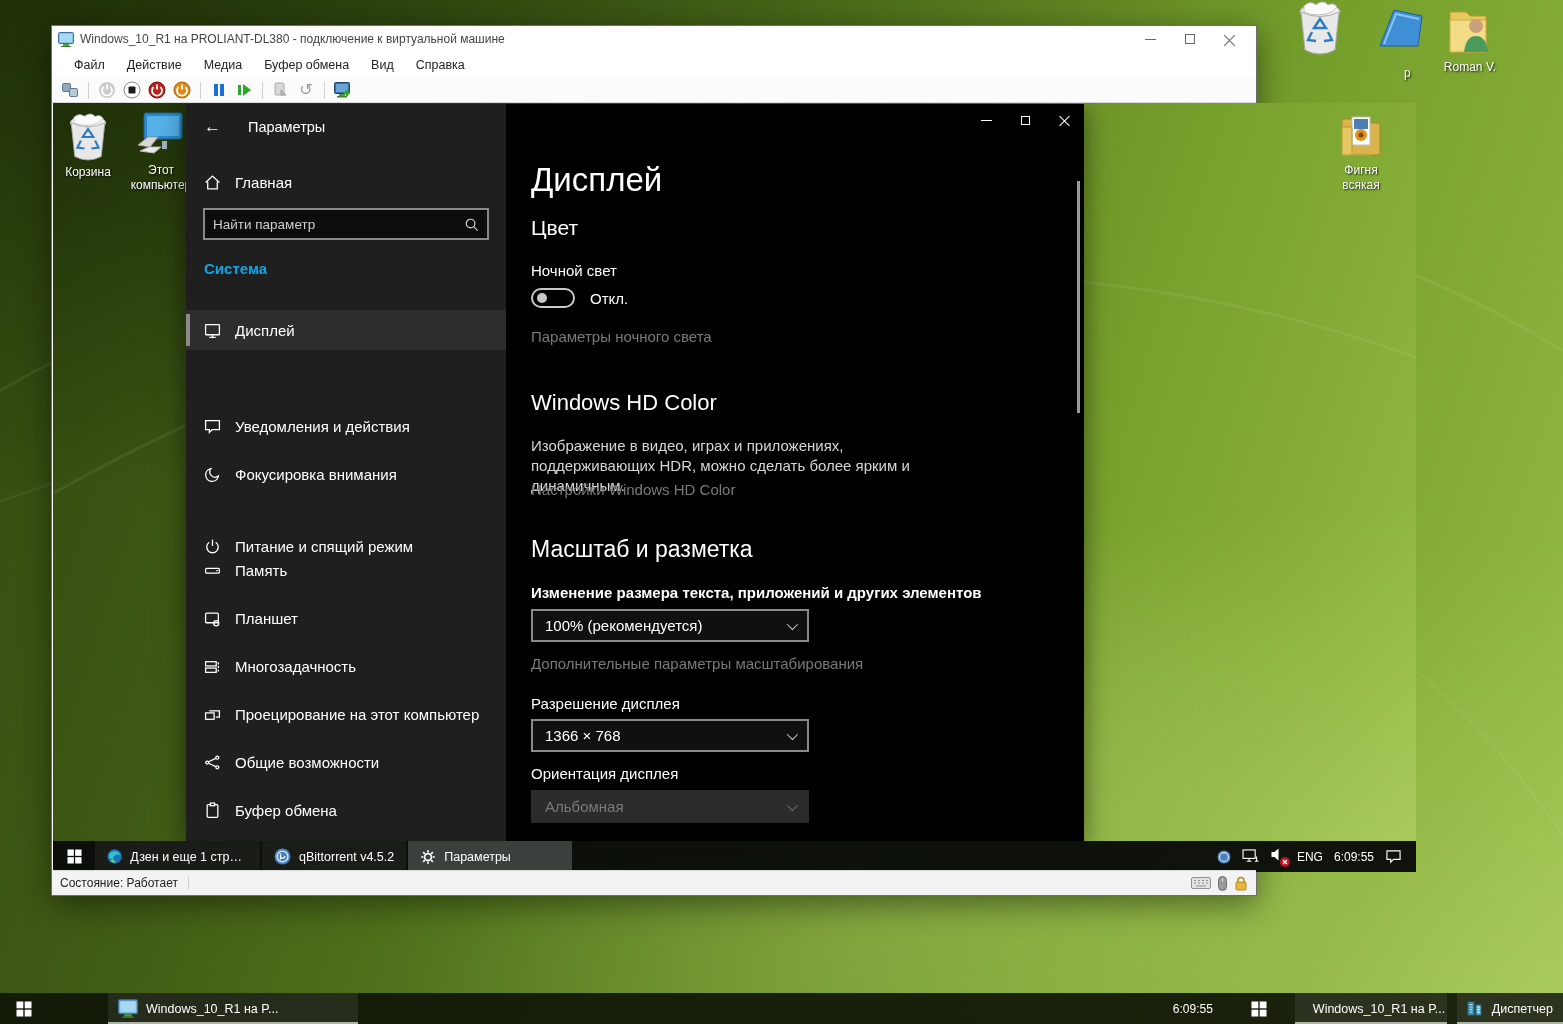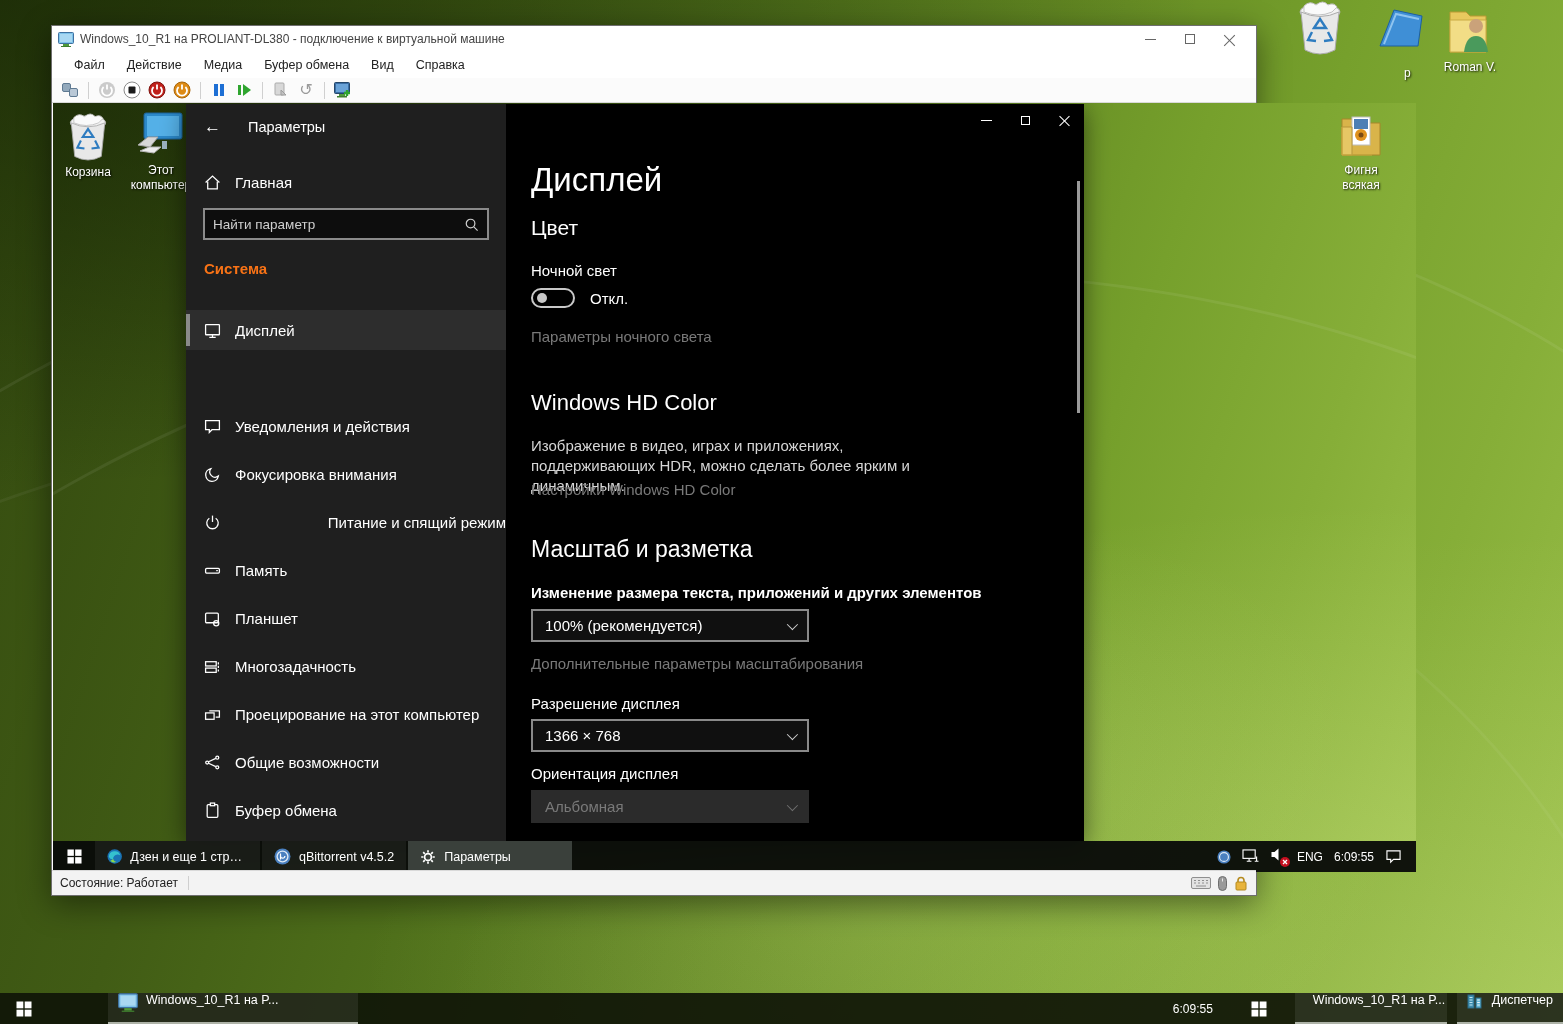--- a/index.html
+++ b/index.html
@@ -73,21 +73,21 @@
   .s-back { margin-left:18px; color:#fff; font-size:17px; width:26px; }
   .s-apptitle { color:#fff; font-size:14.5px; margin-left:18px; }
   .s-home { top:60px; height:36px; }
   .s-home .nav-label { font-size:15px; }
   .s-search { position:absolute; top:104px; left:17px; width:286px; height:32px;
     background:#0d0d0d; border:2px solid #8a8a8a; display:flex; align-items:center; }
   .s-search input { flex:1; background:transparent; border:none; outline:none; color:#ddd;
     font-size:13.5px; padding:0 8px; font-family:inherit; }
   .s-search input::placeholder { color:#cfcfcf; opacity:1; }
   .s-search svg { margin-right:8px; flex:none; }
-  .s-section { position:absolute; top:156px; left:18px; color:#f97316; font-size:15px; font-weight:bold; }
+  .s-section { position:absolute; top:156px; left:18px; color:#0ea5e9; font-size:15px; font-weight:bold; }
   .nav-item { position:absolute; left:0; width:100%; height:40px; display:flex; align-items:center; }
   .nav-item.selected { background:#2d2d2d; }
   .nav-item.selected::before { content:""; position:absolute; left:0; top:4px; bottom:4px; width:4px; background:#8a8a8a; }
   .nav-icon { width:17px; height:17px; margin-left:18px; flex:none; }
   .nav-label { color:#fff; font-size:15px; margin-left:14px; white-space:nowrap; }
 
   .smain { width:578px; background:#000; position:relative; flex:none; }
   .s-caps { position:absolute; top:0; right:0; display:flex; }
   .s-caps .capbtn { width:39px; height:32px; }
   .s-caps .cap-min-glyph { border-top-color:#fff; }
@@ -116,21 +116,21 @@
   
   .vm-status { position:absolute; left:0; bottom:0; width:100%; height:25px; background:#f3f3f3;
     border-top:1px solid #d9d9d9; display:flex; align-items:center; padding:8px 8px; }
   .vm-status-text { font-size:12px; color:#222; padding-right:10px; border-right:1px solid #cfcfcf; }
   .vm-status-icons { margin-left:auto; display:flex; align-items:center; gap:7px; }
 
   
   .htaskbar { position:absolute; left:0; top:993px; width:1563px; height:31px;
     background:rgba(16,22,7,0.93); display:flex; align-items:stretch; }
   .ht-start { width:48px; display:flex; align-items:center; justify-content:center; }
-  .ht-item { display:flex; gap:8px; padding:0 10px; position:relative;
+  .ht-item { display:flex; align-items:center; gap:8px; padding:0 10px; position:relative;
     background:rgba(255,255,255,0.08); }
   .ht-item .gt-underline { position:absolute; left:0; bottom:0; width:100%; height:2px; background:#aeb3a8; }
   .ht-label { font-size:12.5px; color:#fff; white-space:nowrap; }
   .ht-time { margin-left:auto; display:flex; align-items:center; font-size:12px; color:#fff; padding:0 14px; }
 
   .partial-p { position:absolute; left:1404px; top:66px; color:#fff; font-size:12px;
     text-shadow:1px 1px 2px rgba(0,0,0,0.85); }
 </style>
 </head>
 <body>
@@ -345,21 +345,21 @@
               <path d="M1.5 2.5 h13 v8.5 h-7 l-2.5 2.5 v-2.5 h-3.5 Z"></path>
             </svg>
             <div class="nav-label">Уведомления и действия</div>
           </div>
           <div class="nav-item" style="top:350px;">
             <svg class="nav-icon" viewBox="0 0 16 16" fill="none" stroke="#fff" stroke-width="1.2">
               <path d="M13.5 9.5 A6 6 0 116.5 2.5 a5 5 0 007 7 Z"></path>
             </svg>
             <div class="nav-label">Фокусировка внимания</div>
           </div>
-          <div class="nav-item" style="top:398px;justify-content:space-between;">
+          <div class="nav-item" style="top:422px;">
             <svg class="nav-icon" viewBox="0 0 16 16" fill="none" stroke="#fff" stroke-width="1.2">
               <path d="M8 1.5 v6"></path>
                 <path d="M5 4 a5.4 5.4 0 106 0"></path>
             </svg>
             <div class="nav-label">Питание и спящий режим</div>
           </div>
           <div class="nav-item" style="top:446px;">
             <svg class="nav-icon" viewBox="0 0 16 16" fill="none" stroke="#fff" stroke-width="1.2">
               <rect x="1.5" y="6" width="13" height="4.5" rx="1"></rect>
                 <path d="M11.5 8.2 h1.5"></path>

